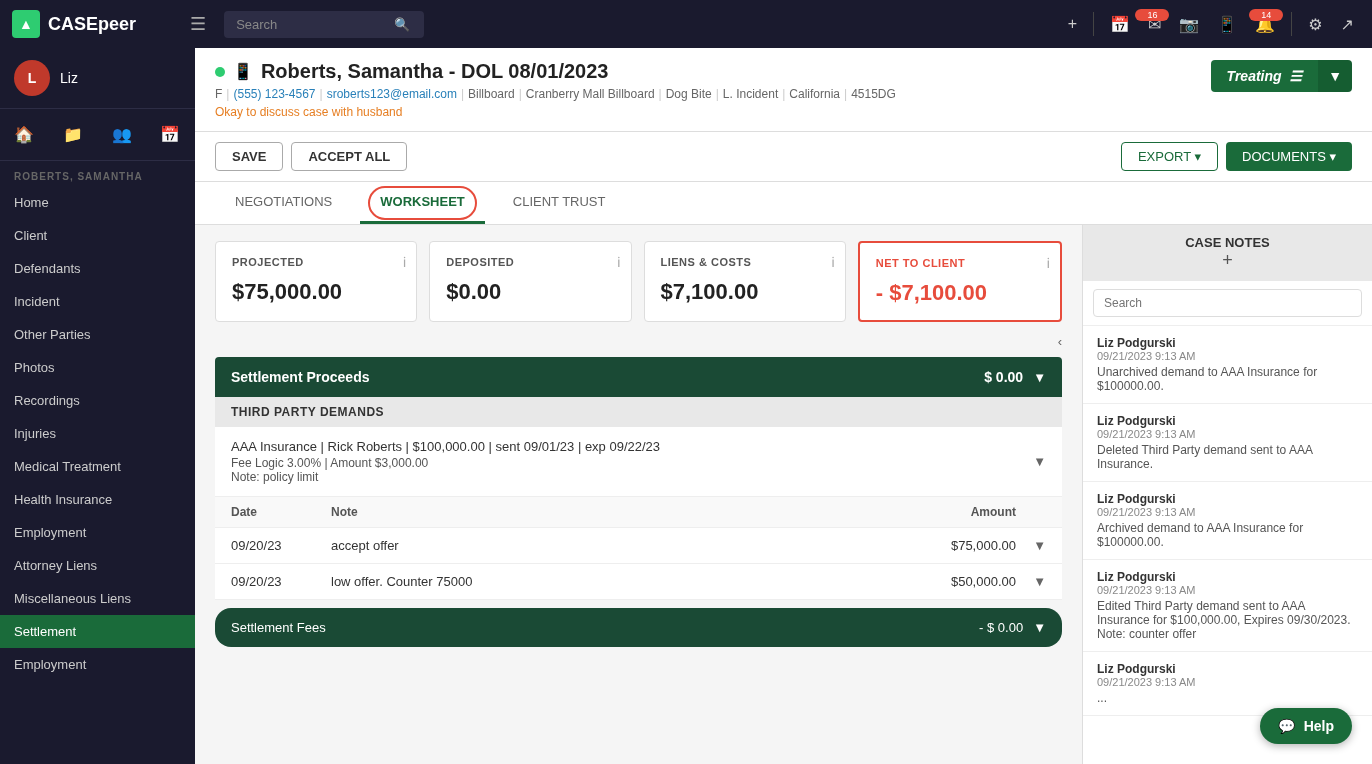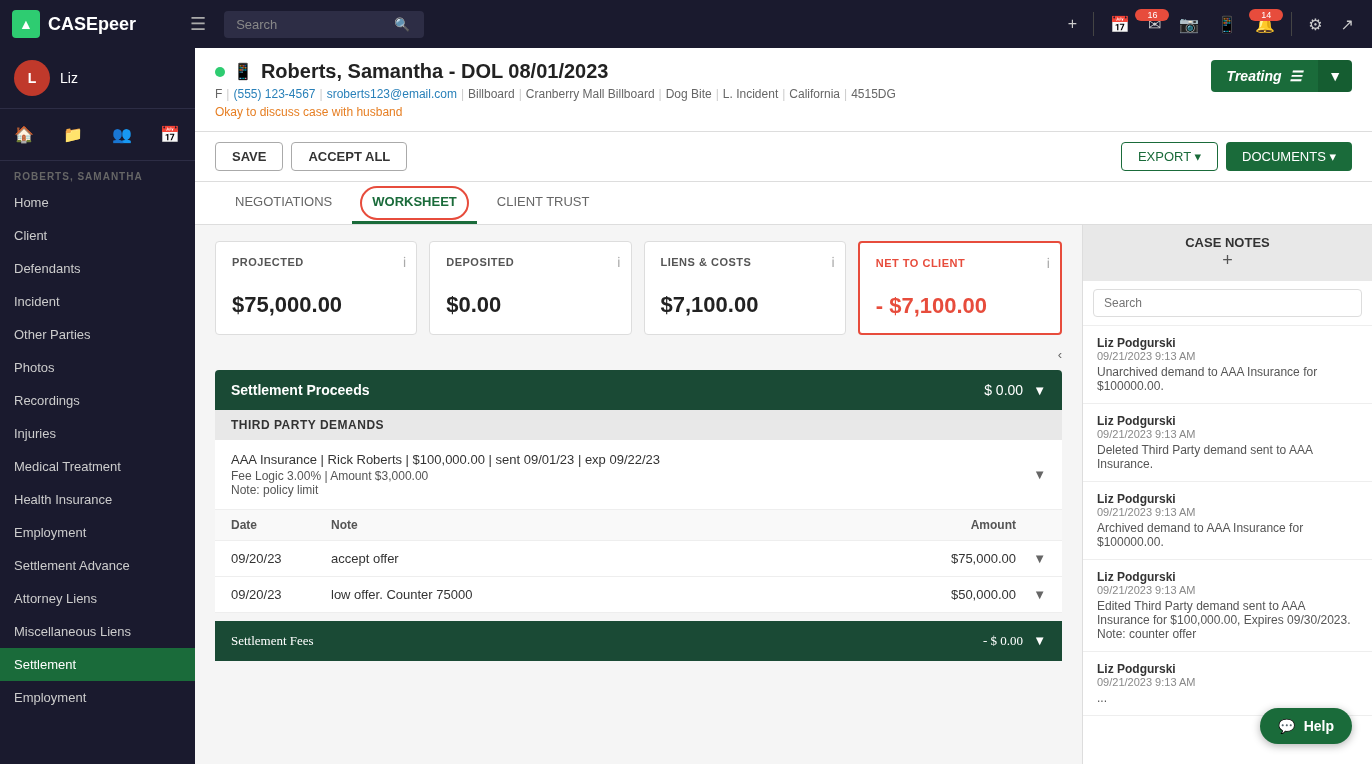--- a/index.html
+++ b/index.html
@@ -285,21 +285,21 @@
       cursor: pointer;
       font-size: 13px;
     }
 
     
     .tabs-area {
       background: white;
       padding: 0 20px;
       border-bottom: 1px solid #ddd;
       display: flex;
-      gap: 0;
+      gap: 8px;
     }
     .tab {
       padding: 12px 20px;
       font-size: 13px;
       cursor: pointer;
       color: #666;
       border-bottom: 3px solid transparent;
       font-weight: 500;
     }
     .tab.active {
@@ -352,21 +352,21 @@
       padding: 14px 16px;
       position: relative;
     }
     .metric-card.red-border { border: 2px solid #e74c3c; }
     .metric-label {
       font-size: 11px;
       font-weight: 700;
       color: #555;
       letter-spacing: 0.5px;
       text-transform: uppercase;
-      margin-bottom: 24px;
+      margin-bottom: 11px;
     }
     .metric-value {
       font-size: 22px;
       font-weight: bold;
       color: #222;
     }
     .metric-card.red-border .metric-label { color: #e74c3c; }
     .metric-card.red-border .metric-value { color: #e74c3c; }
     .info-icon {
       position: absolute;
@@ -380,21 +380,21 @@
       background: #1a4a35;
       color: white;
       padding: 12px 16px;
       display: flex;
       align-items: center;
       justify-content: space-between;
       border-radius: 4px 4px 0 0;
       margin-top: 8px;
     }
     .section-header-dark .label { font-size: 14px; font-weight: 600; }
-    .section-header-dark .value { font-size: 14px; font-weight: 400; margin-left: 20px; }
+    .section-header-dark .value { font-size: 14px; font-weight: 700; margin-left: 20px; }
     .section-subheader {
       background: #e8e8e8;
       padding: 8px 16px;
       font-size: 12px;
       font-weight: 700;
       color: #333;
       text-transform: uppercase;
       letter-spacing: 0.5px;
     }
     .demand-row {
@@ -550,21 +550,20 @@
   <div class="sidebar-nav-item">Client</div>
   <div class="sidebar-nav-item">Defendants</div>
   <div class="sidebar-nav-item">Incident</div>
   <div class="sidebar-nav-item">Other Parties</div>
   <div class="sidebar-nav-item">Photos</div>
   <div class="sidebar-nav-item">Recordings</div>
   <div class="sidebar-nav-item">Injuries</div>
   <div class="sidebar-nav-item">Medical Treatment</div>
   <div class="sidebar-nav-item">Health Insurance</div>
   <div class="sidebar-nav-item">Employment</div>
-  <div class="sidebar-nav-item">Settlement Advance</div>
   <div class="sidebar-nav-item">Attorney Liens</div>
   <div class="sidebar-nav-item">Miscellaneous Liens</div>
   <div class="sidebar-nav-item active">Settlement</div>
   <div class="sidebar-nav-item">Employment</div>
 </aside>
 
 <div class="main-content">
 
   <div class="case-header">
     <div class="case-title-area">
@@ -690,21 +689,21 @@
         </div>
 
         <div class="table-data-row">
           <div class="col-date">09/20/23</div>
           <div class="col-note">low offer. Counter 75000</div>
           <div class="col-amount">$50,000.00</div>
           <div class="col-action" style="cursor:pointer; color:#666; text-align:right;">▼</div>
         </div>
       </div>
 
-      <div class="section-header-dark-2" style="border-radius:0; margin-top:8px;font-family:Liberation Serif, serif;">
+      <div class="section-header-dark-2" style="border-radius:16px; margin-top:8px;">
         <span>Settlement Fees</span>
         <div style="display:flex;align-items:center;gap:10px;">
           <span>- $ 0.00</span>
           <span style="cursor:pointer;">▼</span>
         </div>
       </div>
     </div>
 
     <div class="right-panel">
       <div class="case-notes-header">

